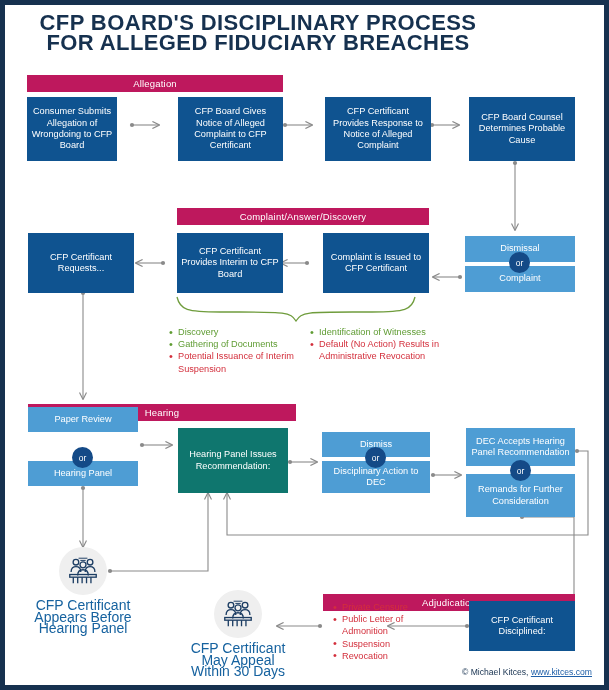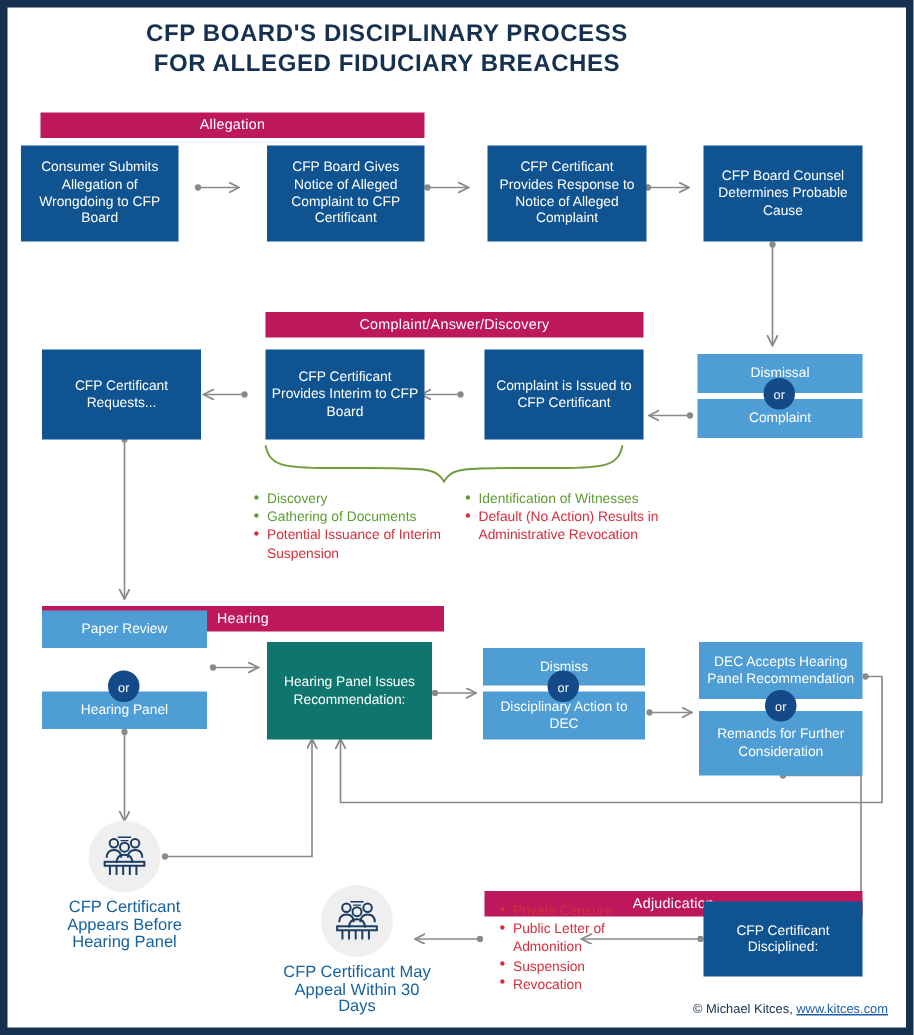--- a/index.html
+++ b/index.html
@@ -19,21 +19,21 @@
     position: absolute; left: 0; top: 0;
     width: 599px; height: 680px;
   }
 
   
   .title {
     position: absolute;
     left: 0; top: 8px; width: 506px;
     text-align: center;
     color: #16314f;
-    font-size: 16px;
+    font-size: 22px;
     font-weight: bold;
     letter-spacing: .4px;
     line-height: 20px;
   }
 
   
   .sechdr {
     position: absolute;
     background: #be185d;
     color: #ffffff;
@@ -85,21 +85,21 @@
   
   .iconwrap { position: absolute; }
   .iconcircle {
     width: 48px; height: 48px; border-radius: 50%;
     background: #efefef;
     display: flex; align-items: center; justify-content: center;
   }
   .iconcap {
     margin-top: 5px;
     color: #16629f;
-    font-size: 11px;
+    font-size: 14px;
     line-height: 11.6px;
     text-align: center;
     width: 110px;
     margin-left: -31px;
   }
 
   
   .footer {
     position: absolute;
     right: 12px; bottom: 8px;
@@ -184,21 +184,21 @@
       </g>
 
       <g stroke="#6f9c3c" stroke-width="1.3" fill="none">
         <path d="M172,292 C175,305 182,307 215,307 C278,307 285,306 291,316
                  C297,306 304,307 367,307 C400,307 407,305 410,292"></path>
       </g>
     </svg>
 
     <div class="sechdr" style="left:22px; top:70px; width:256px; height:17px;">Allegation</div>
 
-    <div class="box dark" style="left:9px; top:92px; width:105px; height:64px;">Consumer Submits Allegation of Wrongdoing to CFP Board</div>
+    <div class="box dark" style="left:22px; top:92px; width:90px; height:64px;">Consumer Submits Allegation of Wrongdoing to CFP Board</div>
 
     <div class="box dark" style="left:173px; top:92px; width:105px; height:64px;">CFP Board Gives Notice of Alleged Complaint to CFP Certificant</div>
 
 
     <div class="box dark" style="left:320px; top:92px; width:106px; height:64px;">CFP Certificant Provides Response to Notice of Alleged Complaint</div>
 
     <div class="box dark" style="left:464px; top:92px; width:106px; height:64px;">CFP Board Counsel Determines Probable Cause</div>
 
     <div class="box light" style="left:460px; top:231px; width:110px; height:26px;">Dismissal</div>
     <div class="orbadge" style="left:504px; top:247px;">or</div>

